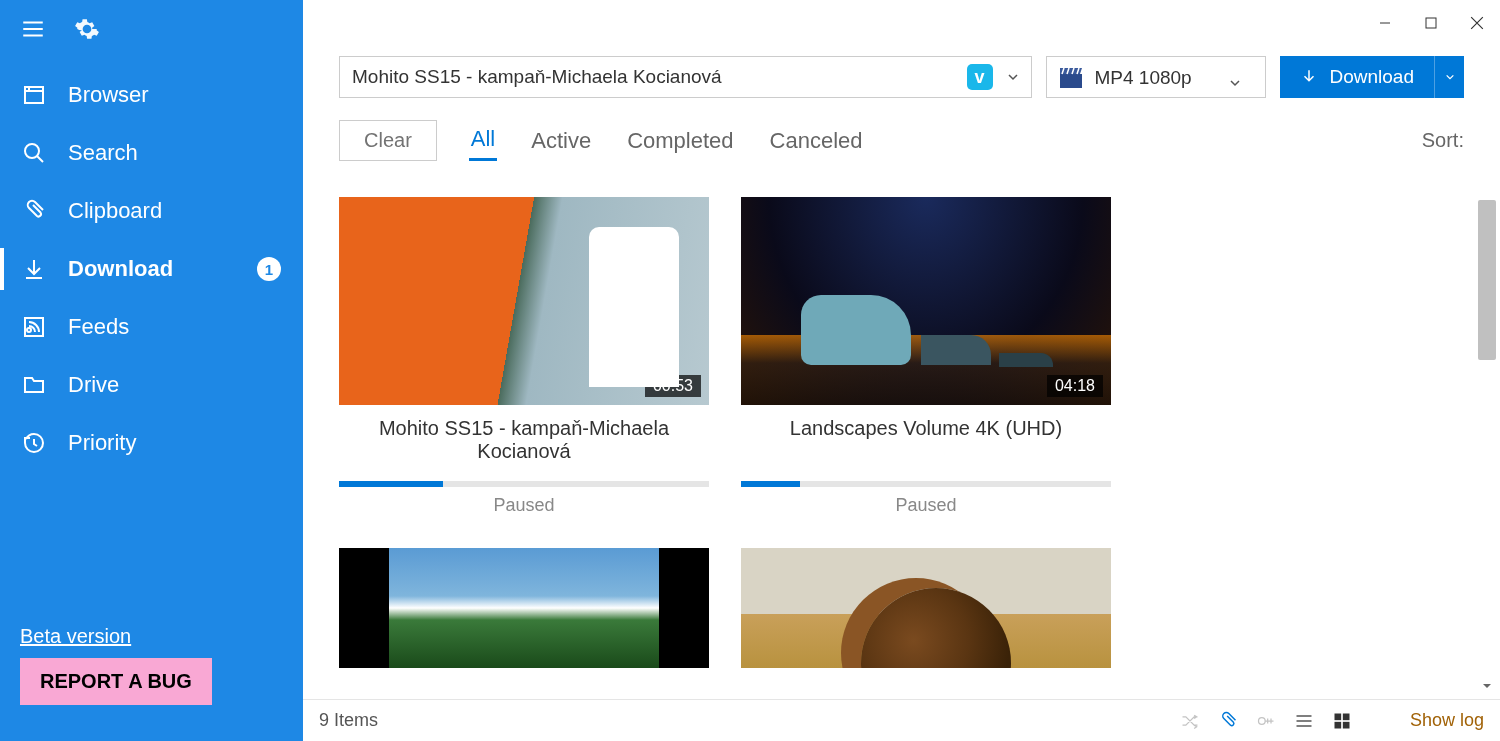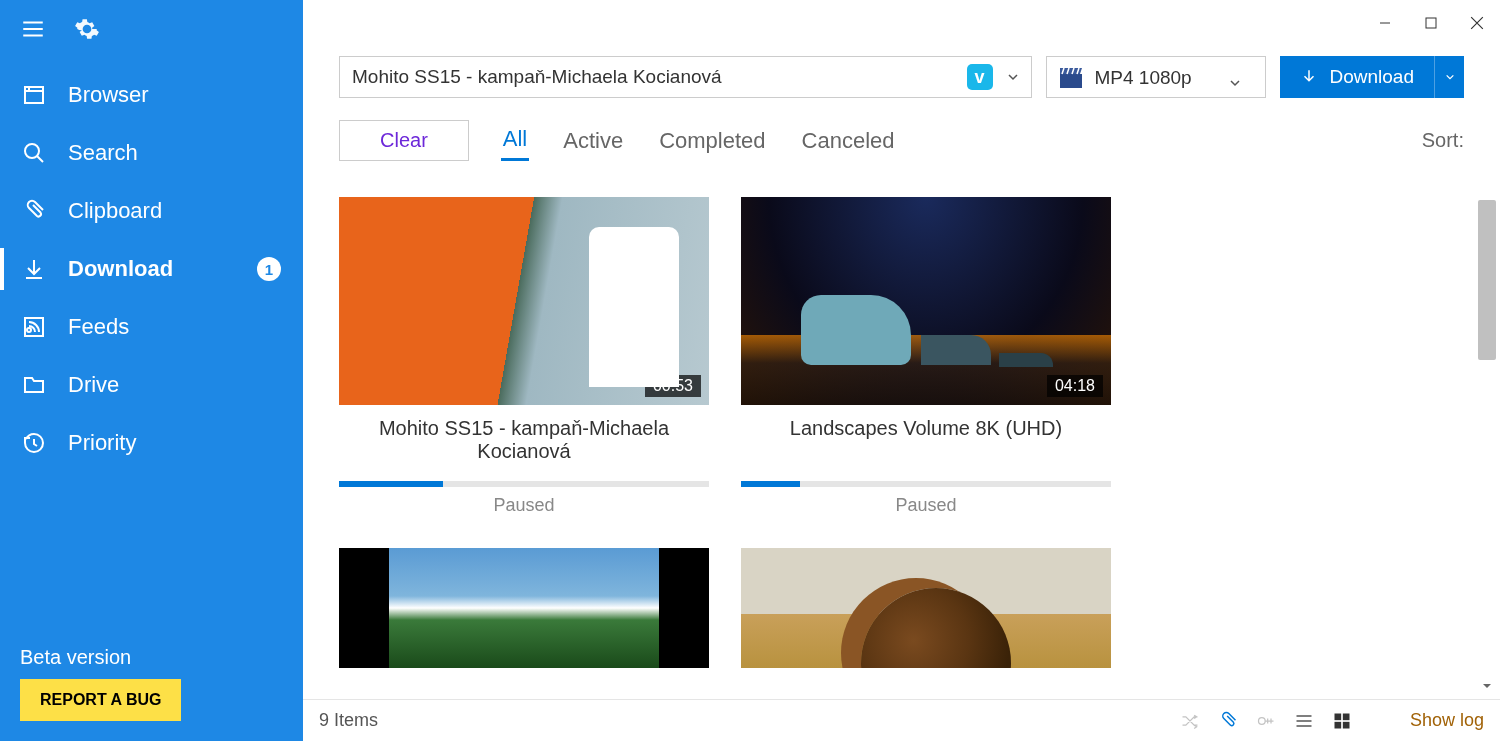--- a/index.html
+++ b/index.html
@@ -9,23 +9,23 @@
 
 .sidebar { width: 303px; background: #1E88E5; display: flex; flex-direction: column; color: #fff; }
 .sidebar-top { display: flex; align-items: center; gap: 28px; padding: 16px 20px 20px; }
 .sidebar-top svg { width: 26px; height: 26px; fill: #fff; }
 .nav-items { flex: 1; }
 .nav-item { display: flex; align-items: center; padding: 16px 22px; font-size: 22px; cursor: pointer; position: relative; }
 .nav-item svg { width: 24px; height: 24px; margin-right: 22px; fill: #fff; flex-shrink: 0; }
 .nav-item.active { font-weight: 600; }
 .nav-item.active::before { content:""; position:absolute; left:0; top:8px; bottom:8px; width:4px; background:#fff; }
 .badge { margin-left: auto; background:#fff; color:#1E88E5; width:24px; height:24px; border-radius:50%; display:flex; align-items:center; justify-content:center; font-size:15px; font-weight:600; }
-.sidebar-bottom { padding: 0 20px 20px; }
+.sidebar-bottom { padding: 0 20px 36px; text-decoration: underline; }
 .beta { color:#fff; font-size:20px; margin-bottom:10px; }
-.report-btn { background:#fde047; color:#000; border:none; padding:12px 20px; font-size:16px; font-weight:600; cursor:pointer; }
+.report-btn { background:#f9a8d4; color:#000; border:none; padding:12px 20px; font-size:20px; font-weight:600; cursor:pointer; }
 
 
 .main { flex:1; display:flex; flex-direction:column; position:relative; }
 .titlebar { height:46px; display:flex; justify-content:flex-end; align-items:center; }
 .win-btn { width:46px; height:46px; display:flex; align-items:center; justify-content:center; cursor:pointer; }
 .win-btn svg { width:12px; height:12px; stroke:#333; stroke-width:1; fill:none; }
 .win-btn.close svg { width:14px; height:14px; }
 
 .topbar { display:flex; align-items:center; gap:14px; padding:10px 36px 14px; }
 .url-box { flex:1; border:1px solid #ccc; height:42px; display:flex; align-items:center; padding:0 12px; font-size:19px; color:#333; }
@@ -33,21 +33,21 @@
 .url-box .vimeo::after { content:"v"; color:#fff; font-weight:700; font-size:18px; }
 .url-box .chev { margin-left:14px; }
 .format-box { width:220px; border:1px solid #ccc; height:42px; display:flex; align-items:flex-end; padding:8px 12px; font-size:19px; color:#333; }
 .format-box svg { margin-right:12px; }
 .chev { width:12px; height:12px; }
 .download-btn { background:#0078D7; color:#fff; border:none; height:42px; display:flex; align-items:center; font-size:19px; cursor:pointer; }
 .download-btn .dl-main { display:flex; align-items:center; padding:0 20px; gap:12px; }
 .download-btn .split { width:30px; height:100%; border-left:1px solid rgba(255,255,255,0.3); display:flex; align-items:center; justify-content:center; }
 
 .filterbar { display:flex; align-items:center; padding:8px 36px 18px; gap:32px; border-bottom:0; }
-.clear-btn { border:1px solid #ccc; background:#fff; padding:8px 40px; font-size:20px; color:#6d28d9; cursor:pointer; }
+.clear-btn { border:1px solid #ccc; background:#fff; padding:8px 24px; font-size:20px; color:#737373; cursor:pointer; }
 .tab { font-size:22px; color:#666; cursor:pointer; padding:6px 2px; }
 .tab.active { color:#0078D7; border-bottom:3px solid #0078D7; font-weight:500; }
 .sort-wrap { margin-left:auto; display:flex; align-items:center; gap:21px; }
 .sort-label { font-size:20px; color:#666; }
 .sort-select { border:1px solid #ccc; padding:8px 14px; font-size:19px; min-width:170px; display:flex; align-items:center; justify-content:space-between; cursor:pointer; }
 
 .content { flex:1; overflow-y:auto; padding:18px 36px; position:relative; }
 .grid { display:flex; flex-wrap:wrap; gap:32px; }
 .card { width:370px; }
 .thumb { width:100%; height:208px; position:relative; background:#222; overflow:hidden; }
@@ -223,21 +223,21 @@
           <div class="progress">
               <div class="progress-bar" style="width:28%"></div>
             </div>
           <div class="status">Paused</div>
         </div>
 
         <div class="card">
           <div class="thumb thumb2">
             <span class="duration">04:18</span>
           </div>
-          <div class="title">Landscapes Volume 8K (UHD)</div>
+          <div class="title">Landscapes Volume 4K (UHD)</div>
           <div class="progress">
               <div class="progress-bar" style="width:16%"></div>
             </div>
           <div class="status">Paused</div>
         </div>
 
         <div class="card">
           <div class="thumb thumb3" style="height:120px"></div>
         </div>
 

